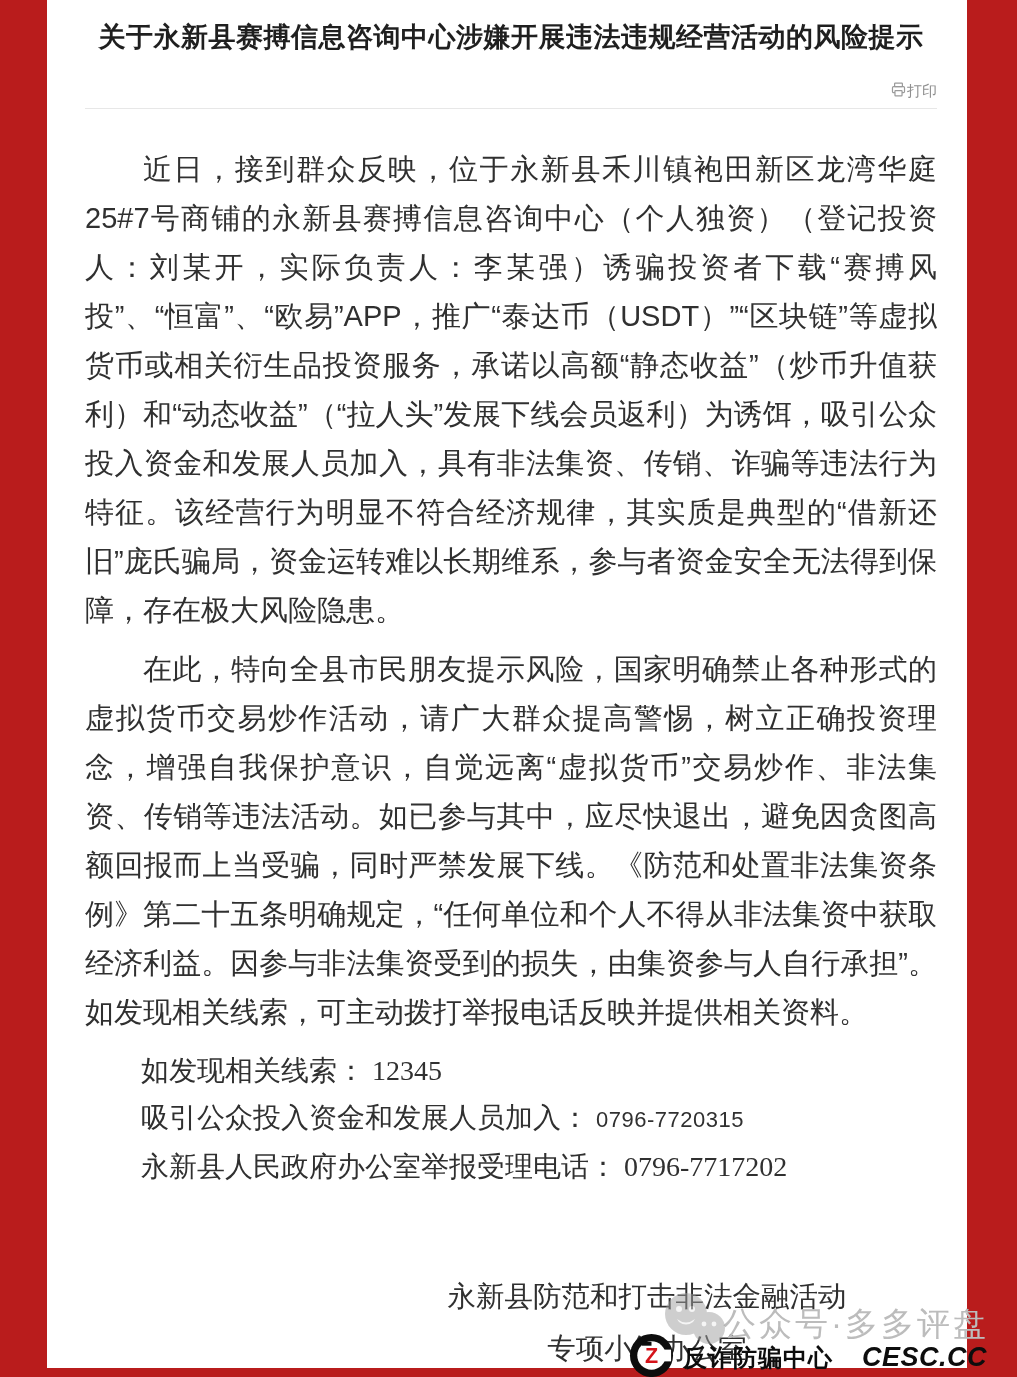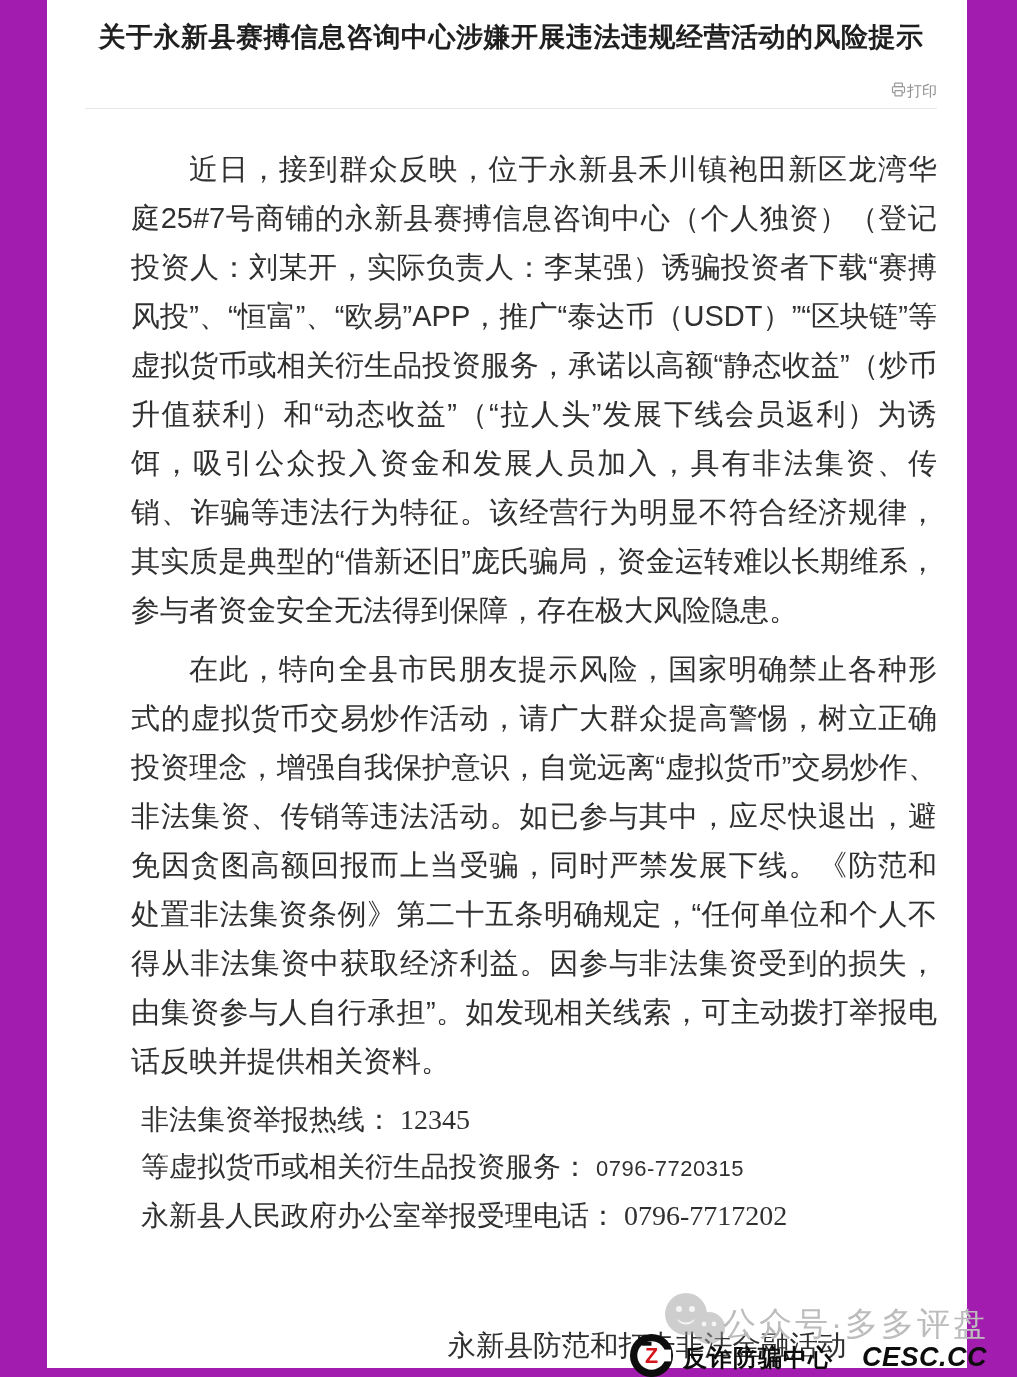--- a/index.html
+++ b/index.html
@@ -4,21 +4,21 @@
 <style>
   * { margin: 0; padding: 0; box-sizing: border-box; }
   html, body { background: #e9e9e9; }
   body { font-family: "Liberation Sans", sans-serif; }
 
   .stage {
     position: relative;
     width: 1017px;
     height: 1377px;
     margin: 0 auto;
-    background: #a21caf;
+    background: #b91c1c;
     overflow: hidden;
   }
 
   .page {
     position: absolute;
     left: 47px;
     top: 0;
     width: 920px;
     height: 1368px;
     background: #ffffff;
@@ -65,21 +65,20 @@
   .body-text {
     margin-top: 36px;
     font-size: 29px;
     line-height: 49px;
     text-align: justify;
     color: #303030;
   }
   .para {
     text-indent: 2em;
     margin-bottom: 10px;
-    margin-left: 46px;
   }
 
   .hotlines { margin-top: 2px; }
   .hotline {
     text-indent: 2em;
     font-size: 28px;
     line-height: 47px;
     color: #303030;
     white-space: nowrap;
   }
@@ -167,24 +166,24 @@
 
       <div class="divider"></div>
 
       <div class="body-text">
         <p class="para">近日，接到群众反映，位于永新县禾川镇袍田新区龙湾华庭25#7号商铺的永新县赛搏信息咨询中心（个人独资）（登记投资人：刘某开，实际负责人：李某强）诱骗投资者下载“赛搏风投”、“恒富”、“欧易”APP，推广“泰达币（USDT）”“区块链”等虚拟货币或相关衍生品投资服务，承诺以高额“静态收益”（炒币升值获利）和“动态收益”（“拉人头”发展下线会员返利）为诱饵，吸引公众投入资金和发展人员加入，具有非法集资、传销、诈骗等违法行为特征。该经营行为明显不符合经济规律，其实质是典型的“借新还旧”庞氏骗局，资金运转难以长期维系，参与者资金安全无法得到保障，存在极大风险隐患。</p>
         <p class="para">在此，特向全县市民朋友提示风险，国家明确禁止各种形式的虚拟货币交易炒作活动，请广大群众提高警惕，树立正确投资理念，增强自我保护意识，自觉远离“虚拟货币”交易炒作、非法集资、传销等违法活动。如已参与其中，应尽快退出，避免因贪图高额回报而上当受骗，同时严禁发展下线。《防范和处置非法集资条例》第二十五条明确规定，“任何单位和个人不得从非法集资中获取经济利益。因参与非法集资受到的损失，由集资参与人自行承担”。如发现相关线索，可主动拨打举报电话反映并提供相关资料。</p>
       </div>
 
       <div class="hotlines">
         <div class="hotline">
-          <span>非法集资举报热线：</span><span class="num">12345</span>
+          <span>如发现相关线索：</span><span class="num">12345</span>
         </div>
         <div class="hotline">
-          <span>等虚拟货币或相关衍生品投资服务：</span><span class="num num-small">0796-7720315</span>
+          <span>吸引公众投入资金和发展人员加入：</span><span class="num num-small">0796-7720315</span>
         </div>
         <div class="hotline">
           <span>永新县人民政府办公室举报受理电话：</span><span class="num">0796-7717202</span>
         </div>
       </div>
 
       <div class="signature">
         <div class="sig-line1">永新县防范和打击非法金融活动</div>
         <div class="sig-line2">专项小组办公室</div>
 

